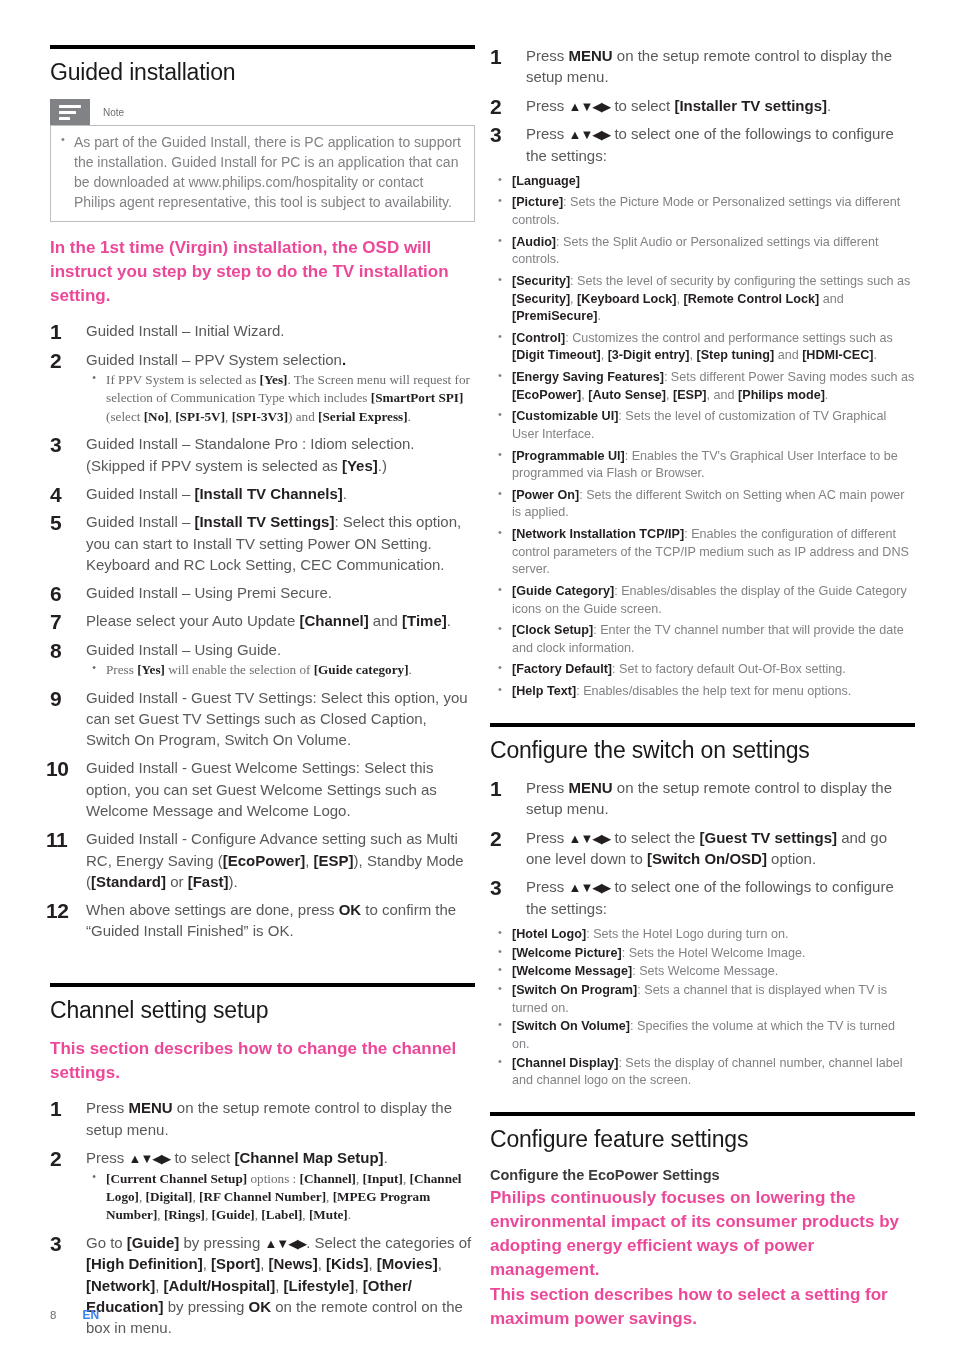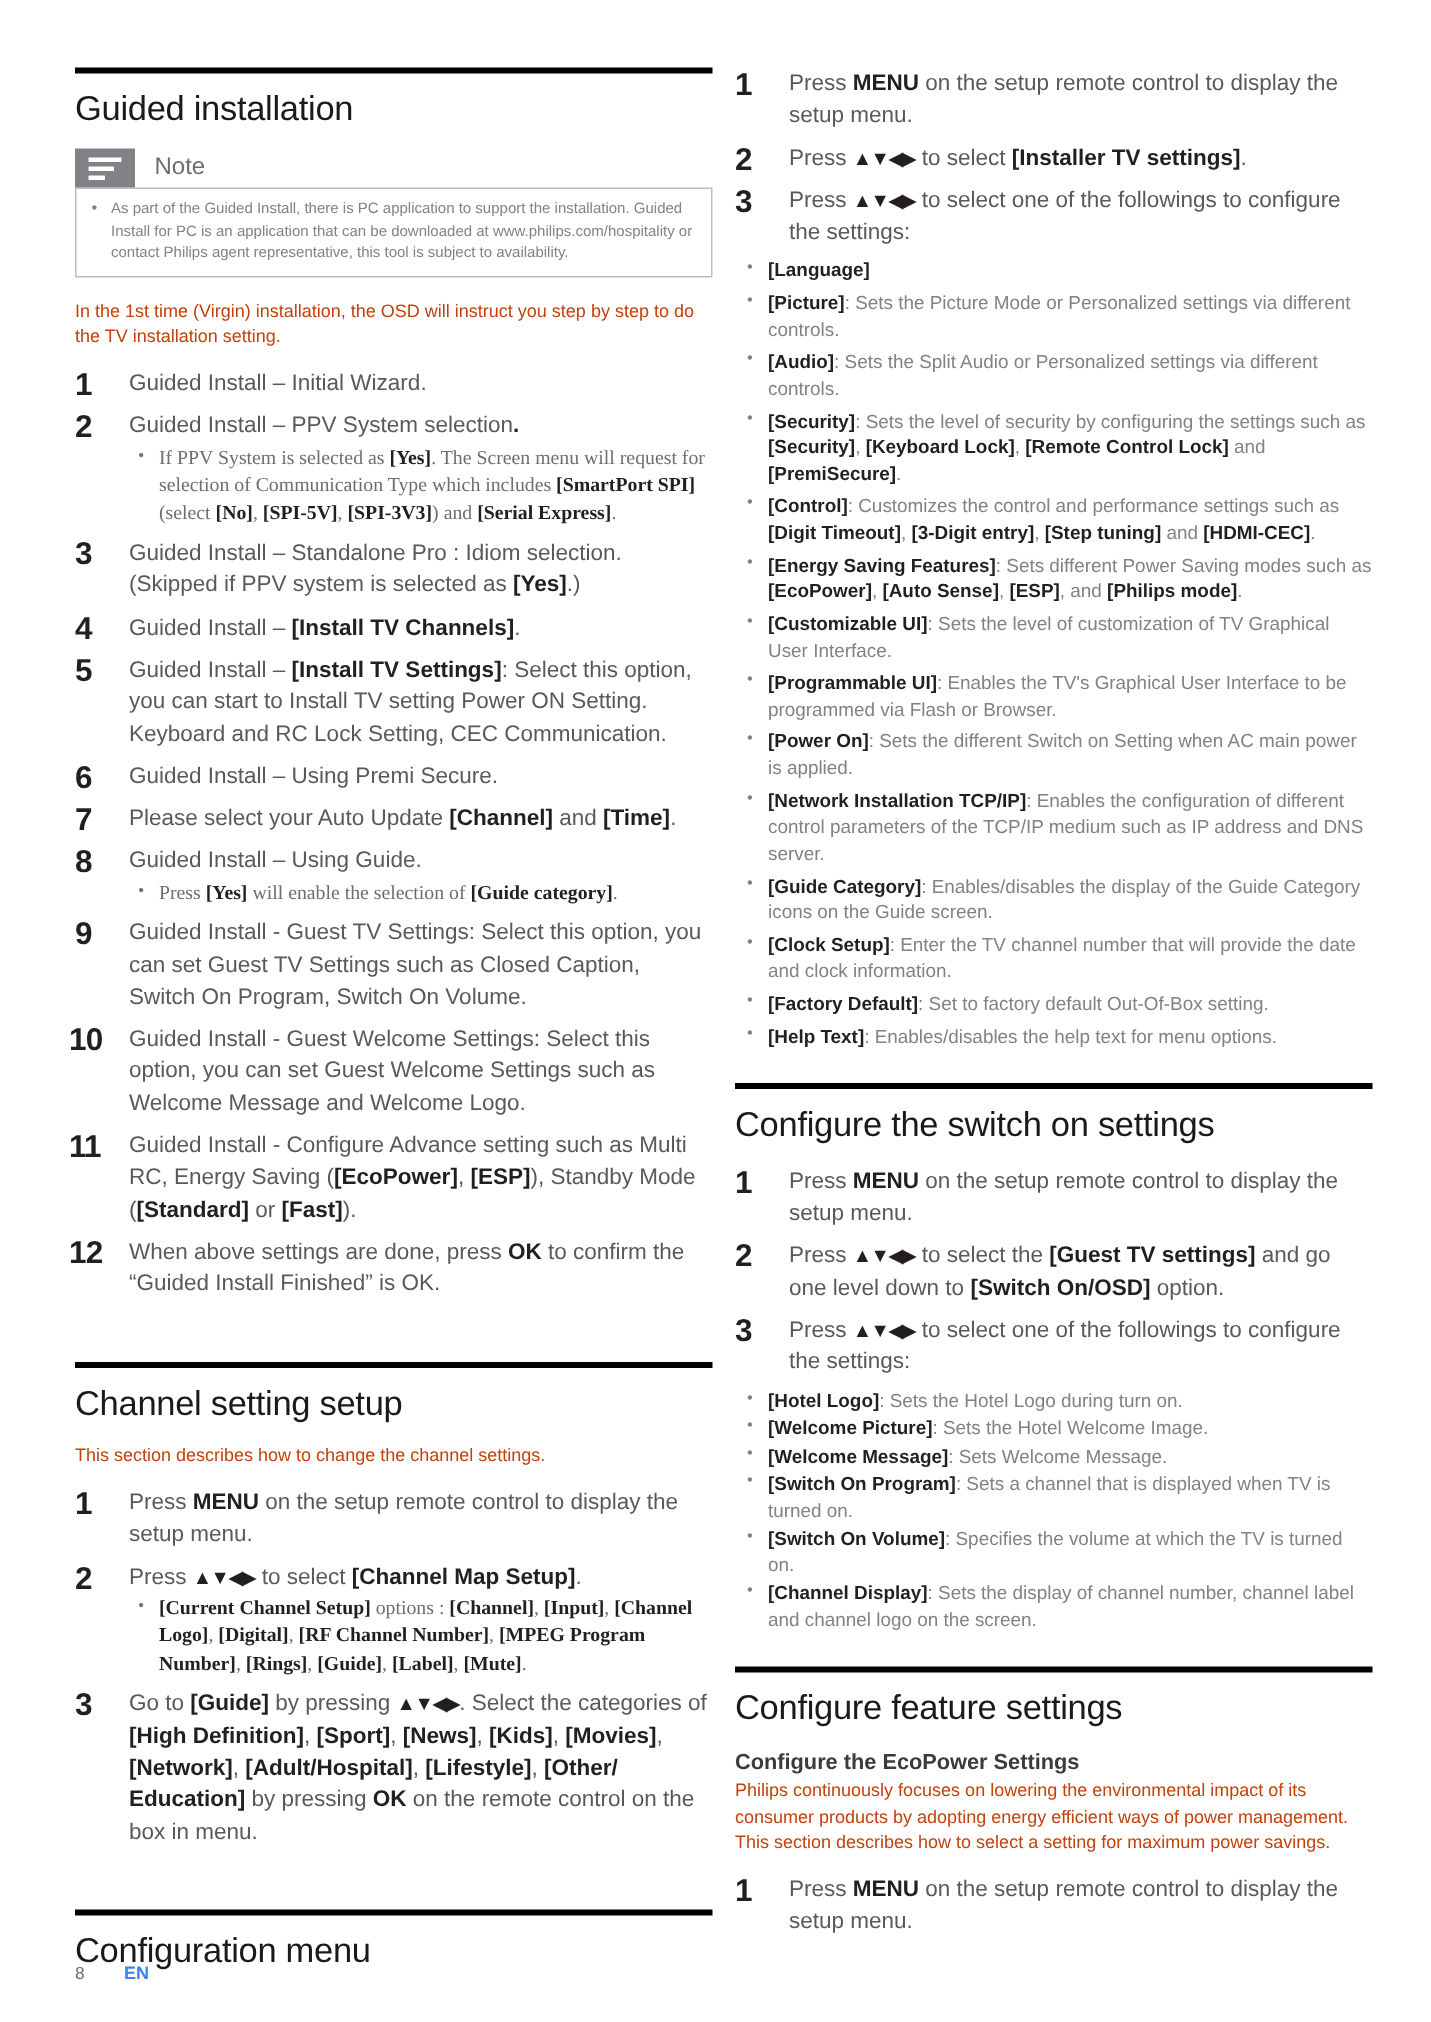--- a/index.html
+++ b/index.html
@@ -46,24 +46,25 @@
   h2.sub-title {
     font-size: 14.5px;
     font-weight: bold;
     color: #3b3b3b;
     margin: 0 0 1px 0;
     line-height: 1.3;
   }
 
   
   p.body {
-    font-size: 12px;
+    font-size: 17px;
     line-height: 1.42;
     margin: 0 0 12px 0;
-    color: #c2410c;
+    color: #ec4899;
+    font-weight: bold;
   }
   p.body.tight { margin-bottom: 0; }
 
   
   .note-wrap { margin: 0 0 14px 0; }
   .note-head {
     display: flex;
     align-items: center;
     height: 26px;
   }
@@ -82,35 +83,35 @@
     display: block;
     background: #ffffff;
     height: 3px;
     margin: 1.5px 0;
     border-radius: 0.5px;
   }
   .note-icon i:nth-child(1) { width: 22px; }
   .note-icon i:nth-child(2) { width: 17px; }
   .note-icon i:nth-child(3) { width: 11px; }
   .note-label {
-    font-size: 16px;
+    font-size: 10px;
     color: #6d6e71;
     margin-left: 13px;
   }
   .note-body {
     border: 1px solid #bcbec0;
     border-top: 1px solid #bcbec0;
     padding: 7px 10px 8px 8px;
     box-sizing: border-box;
   }
   .note-body ul { margin: 0; padding: 0; list-style: none; }
   .note-body li {
     position: relative;
     padding-left: 15px;
-    font-size: 10px;
+    font-size: 14px;
     line-height: 1.42;
     color: #808285;
   }
   .note-body li::before {
     content: "\2022";
     position: absolute;
     left: 2px;
     top: -1px;
     font-size: 11px;
     color: #808285;

